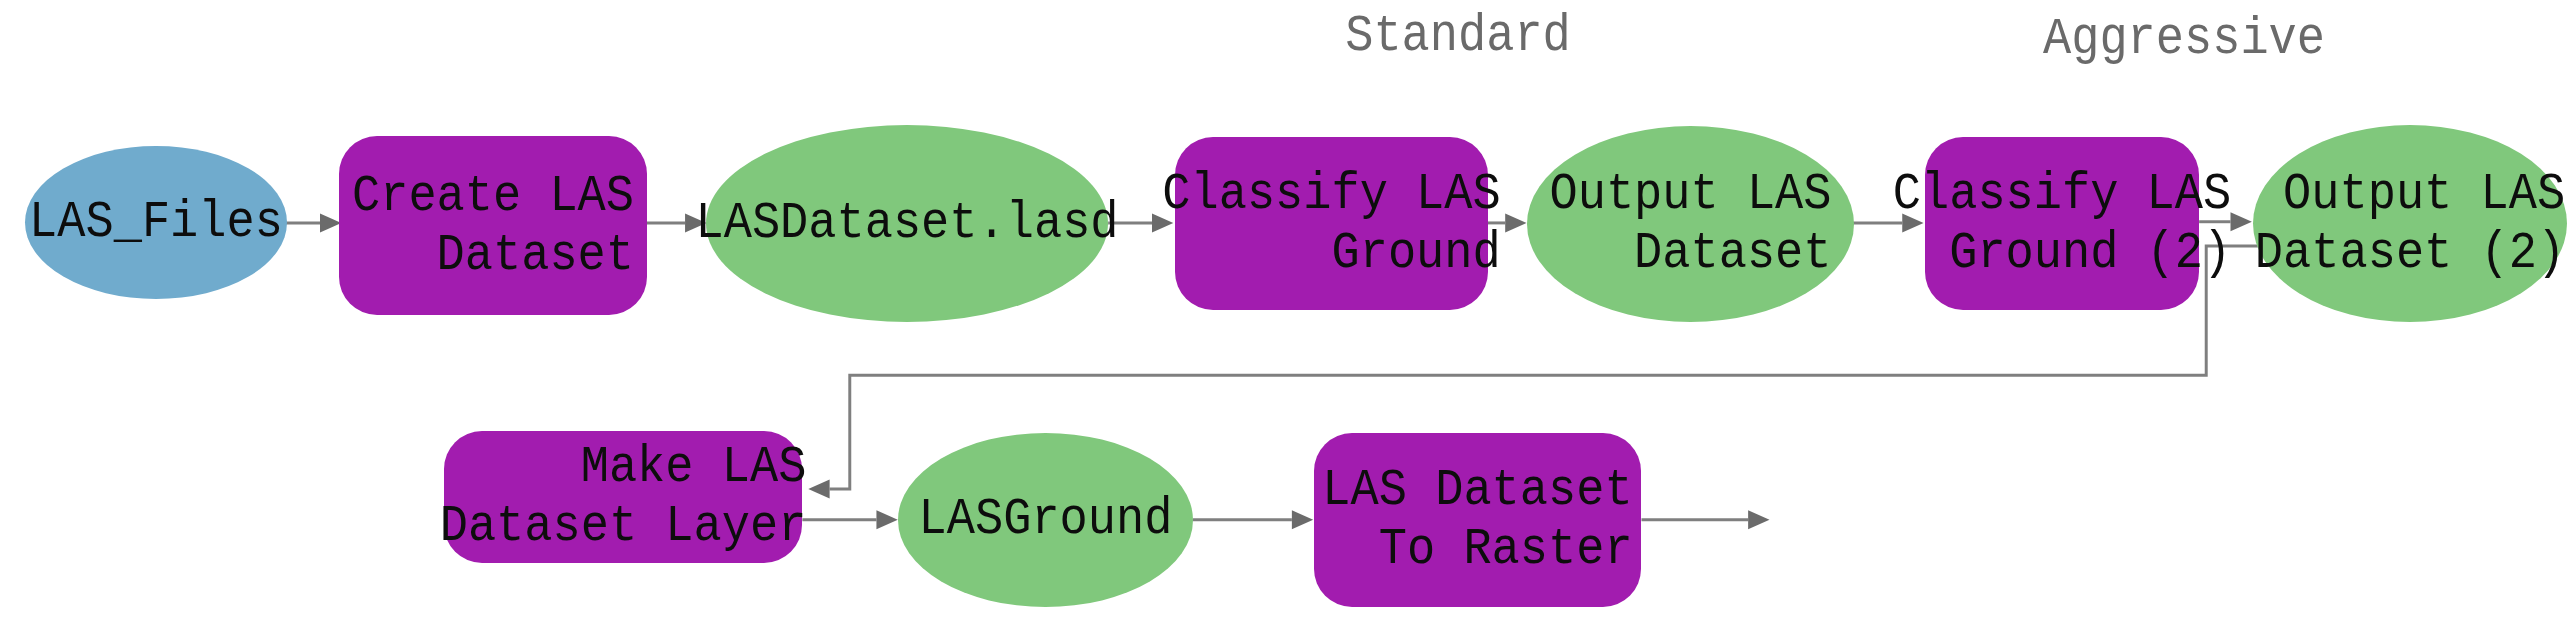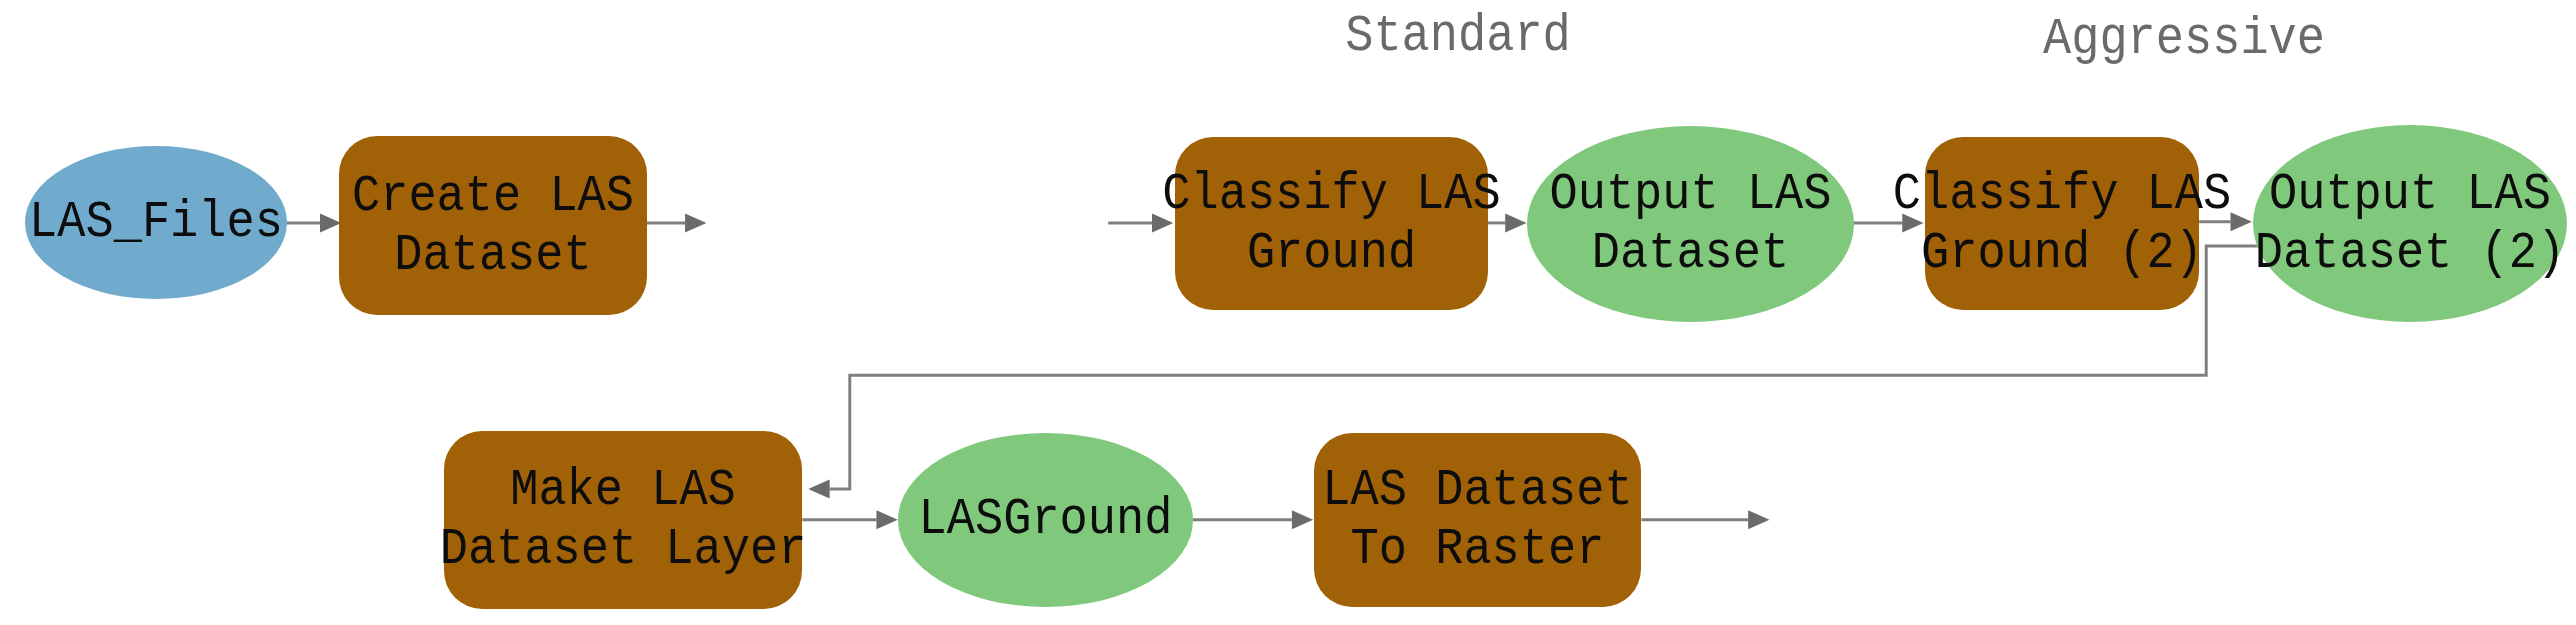--- a/index.html
+++ b/index.html
@@ -8,35 +8,35 @@
     width:2576px;height:626px;
     background:#ffffff;
     font-family:Liberation Mono, monospace;
     overflow:hidden;
     padding-left:21px;
   }
   .connector-layer{position:absolute;left:0;top:0;width:2576px;height:626px;}
   .node{
     position:absolute;
     display:flex;align-items:center;justify-content:center;
-    text-align:center;
+    text-align:right;
     color:#0d0d0d;
   }
   .node .lbl{
     font-size:47px;
     line-height:52px;
     transform:scaleY(1.12);
     white-space:nowrap;
   }
   .node .lbl span{display:block;}
   .node .lbl span:empty{display:none;}
   .ellipse{border-radius:50%;}
   .rect{border-radius:38px;}
   .blue{background:#70abcd;}
-  .yellow{background:#a16207;}
+  .yellow{background:#a21caf;}
   .green{background:#80c87c;}
   .annotation{
     position:absolute;
     color:#6a6a6a;
     font-size:47px;
     line-height:57px;
     transform:translateX(-50%) scaleY(1.1);
     white-space:nowrap;
   }
 </style>
@@ -102,20 +102,25 @@
     </div>
   </div>
 
   <div class="node rect yellow" style="left:339px;top:136px;width:308px;height:179px;">
     <div class="lbl">
       <span>Create LAS</span>
         <span>Dataset</span>
     </div>
   </div>
 
+  <div class="node ellipse green" style="left:706px;top:125px;width:402px;height:197px;">
+    <div class="lbl">
+      <span>LASDataset.lasd</span>
+    </div>
+  </div>
 
   <div class="node rect yellow" style="left:1175px;top:137px;width:313px;height:173px;">
     <div class="lbl">
       <span>Classify LAS</span>
         <span>Ground</span>
     </div>
   </div>
 
   <div class="node ellipse green" style="left:1527px;top:126px;width:327px;height:196px;">
     <div class="lbl">
@@ -131,21 +136,21 @@
     </div>
   </div>
 
   <div class="node ellipse green" style="left:2253px;top:125px;width:314px;height:197px;">
     <div class="lbl">
       <span>Output LAS</span>
         <span>Dataset (2)</span>
     </div>
   </div>
 
-  <div class="node rect yellow" style="left:444px;top:431px;width:358px;height:178px;">
+  <div class="node rect yellow" style="left:444px;top:431px;width:358px;height:132px;">
     <div class="lbl">
       <span>Make LAS</span>
         <span>Dataset Layer</span>
     </div>
   </div>
 
   <div class="node rect yellow" style="left:1314px;top:433px;width:327px;height:174px;">
     <div class="lbl">
       <span>LAS Dataset</span>
         <span>To Raster</span>

